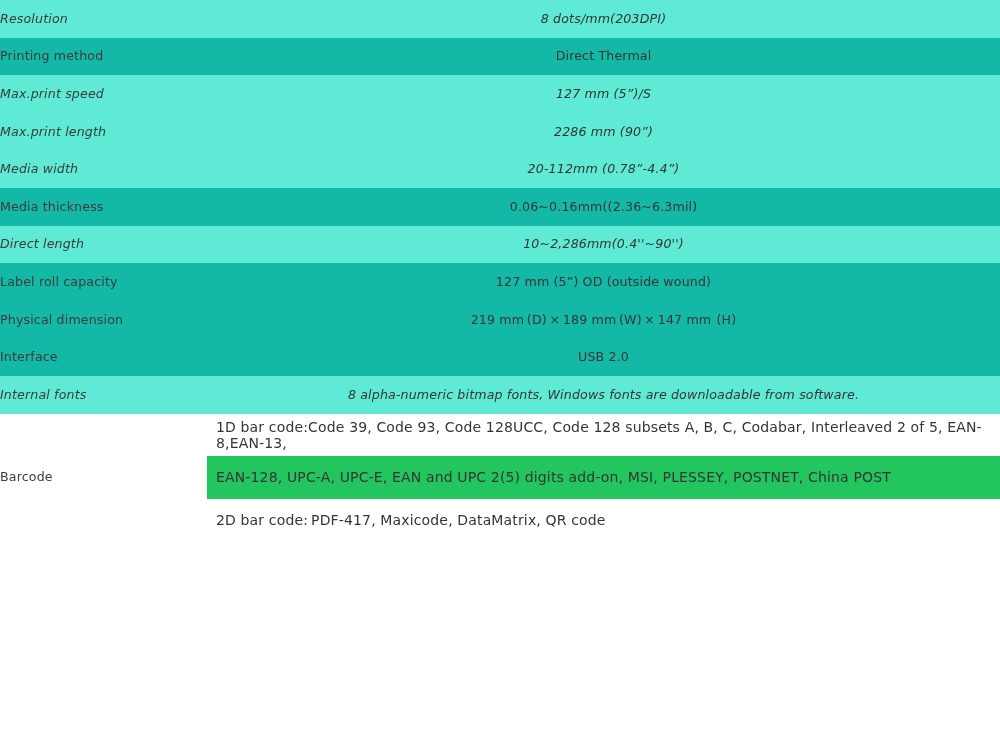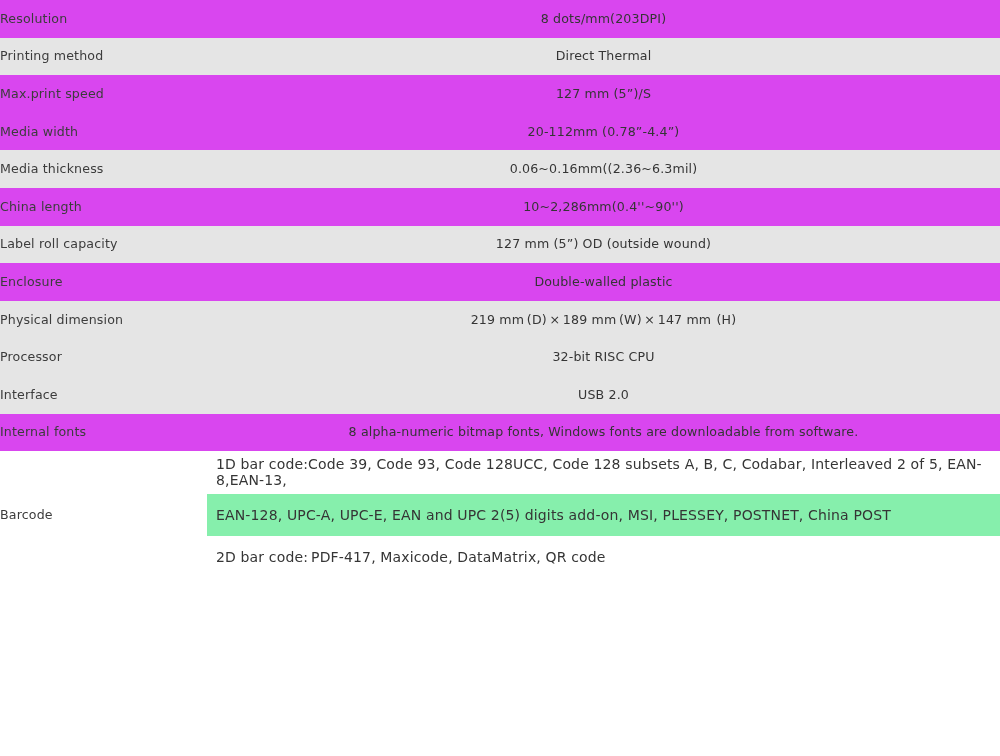--- a/index.html
+++ b/index.html
@@ -43,24 +43,25 @@
   }
 
   td.spec-value {
     padding-left: 9px;
     color: #353535;
     text-align: center;
   }
 
   
   tr.band-shaded td {
-    background: #e5e5e5;
+    background: #14b8a6;
   }
   tr.band-plain td {
-    background: #d946ef;
+    background: #5eead4;
+    font-style: italic;
   }
 
   
   td.barcode-label {
     width: 207px;
     padding-left: 8px;
     vertical-align: middle;
     background: #ffffff;
     color: #3c3c3c;
   }
@@ -74,67 +75,63 @@
     align-items: center;
     padding-left: 9px;
     font-size: 14px;
     line-height: 16px;
     color: #353535;
     letter-spacing: 0.15px;
     background: #ffffff;
     box-sizing: border-box;
   }
   .barcode-sub.sub-shaded {
-    background: #86efac;
+    background: #22c55e;
   }
 </style>
 </head>
 <body>
 
 <table id="spec-table">
   <tbody>
       <tr class="spec-row band-plain">
         <td class="spec-label">Resolution</td>
         <td class="spec-value">8 dots/mm(203DPI)</td>
       </tr>
       <tr class="spec-row band-shaded">
         <td class="spec-label">Printing method</td>
         <td class="spec-value">Direct Thermal</td>
       </tr>
       <tr class="spec-row band-plain">
         <td class="spec-label">Max.print speed</td>
         <td class="spec-value">127 mm (5”)/S</td>
       </tr>
       <tr class="spec-row band-plain">
+        <td class="spec-label">Max.print length</td>
+        <td class="spec-value">2286 mm (90”)</td>
+      </tr>
+      <tr class="spec-row band-plain">
         <td class="spec-label">Media width</td>
         <td class="spec-value">20-112mm (0.78”-4.4”)</td>
       </tr>
       <tr class="spec-row band-shaded">
         <td class="spec-label">Media thickness</td>
         <td class="spec-value">0.06~0.16mm((2.36~6.3mil)</td>
       </tr>
       <tr class="spec-row band-plain">
-        <td class="spec-label">China length</td>
+        <td class="spec-label">Direct length</td>
         <td class="spec-value">10~2,286mm(0.4''~90'')</td>
       </tr>
       <tr class="spec-row band-shaded">
         <td class="spec-label">Label roll capacity</td>
         <td class="spec-value">127 mm (5”) OD (outside wound)</td>
       </tr>
-      <tr class="spec-row band-plain">
-        <td class="spec-label">Enclosure</td>
-        <td class="spec-value">Double-walled plastic</td>
-      </tr>
       <tr class="spec-row band-shaded">
         <td class="spec-label">Physical dimension</td>
         <td class="spec-value">219 mm (D) × 189 mm (W) × 147 mm  (H)</td>
-      </tr>
-      <tr class="spec-row band-shaded">
-        <td class="spec-label">Processor</td>
-        <td class="spec-value">32-bit RISC CPU</td>
       </tr>
       <tr class="spec-row band-shaded">
         <td class="spec-label">Interface</td>
         <td class="spec-value">USB 2.0</td>
       </tr>
       <tr class="spec-row band-plain">
         <td class="spec-label">Internal fonts</td>
         <td class="spec-value">8 alpha-numeric bitmap fonts, Windows fonts are downloadable from software.</td>
       </tr>
       <tr>

